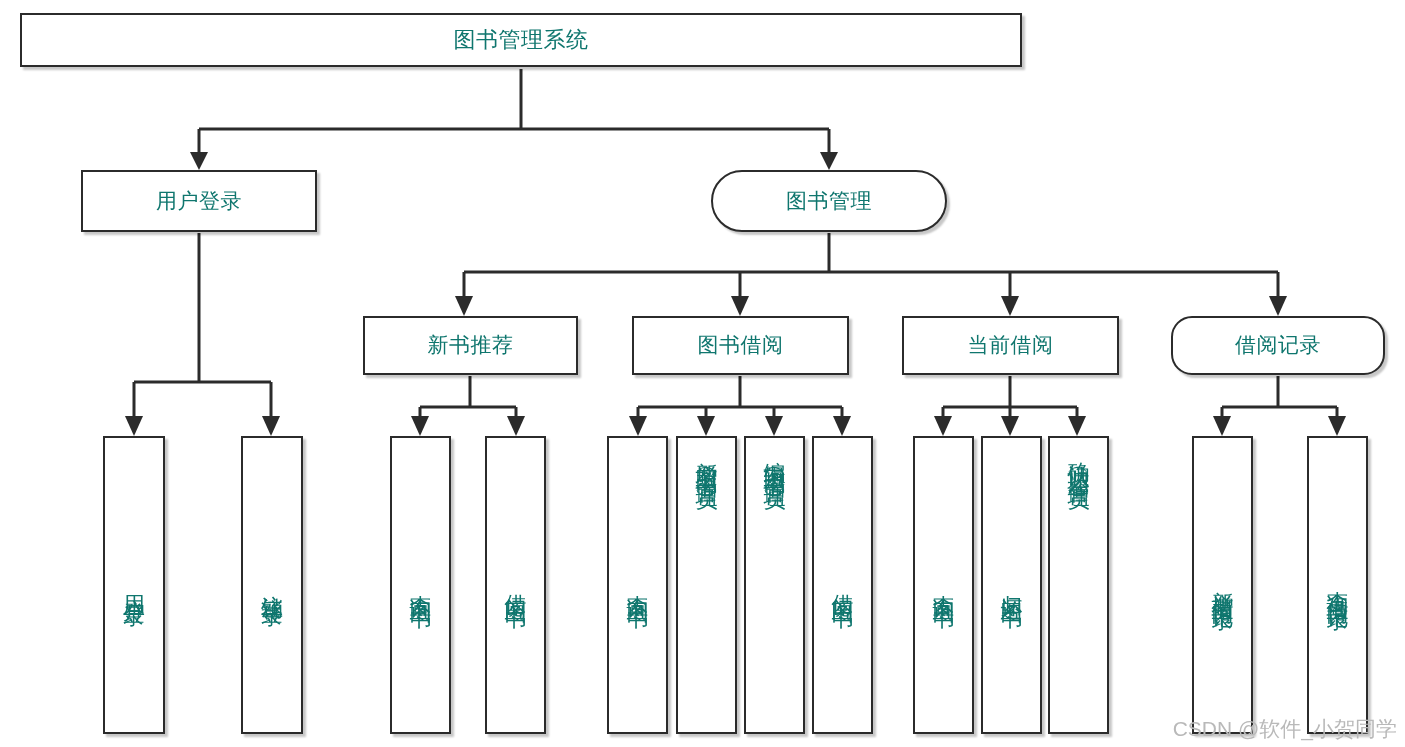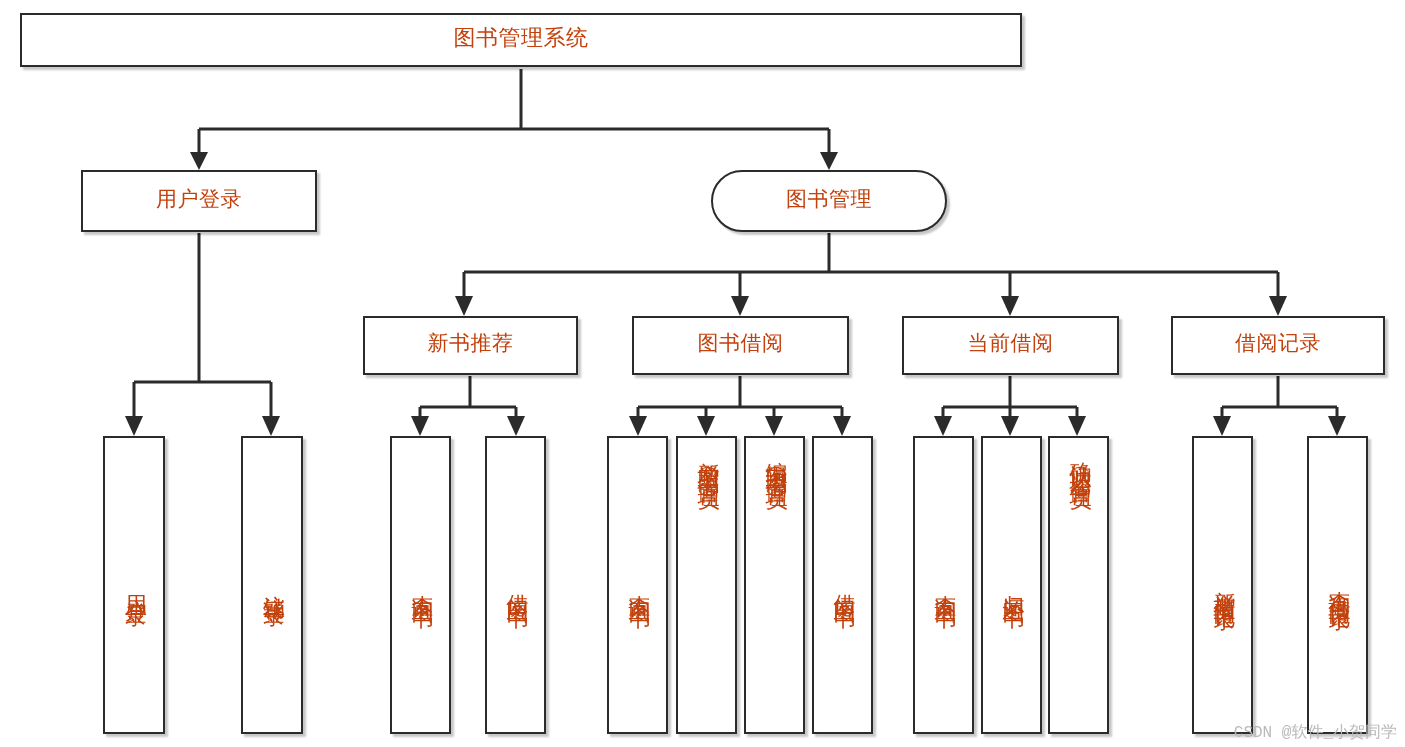--- a/index.html
+++ b/index.html
@@ -39,23 +39,22 @@
   
   .node {
     position: absolute;
     box-sizing: border-box;
     background: #ffffff;
     border: 2.5px solid #2b2b2b;
     box-shadow: 3px 3px 2px rgba(0,0,0,0.22);
     display: flex;
     align-items: center;
     justify-content: center;
-    color: #c2410c;
+    color: #0f766e;
     z-index: 2;
-    font-family: Liberation Mono, monospace;
   }
   .node .label {
     display: block;
     line-height: 1.15;
     letter-spacing: 0.5px;
   }
   
   .node.horiz .label {
     font-size: 21px;
     white-space: nowrap;
@@ -80,25 +79,25 @@
   
   .node.vert.centered {
     align-items: center;
     padding-top: 0;
   }
   
   #watermark {
     position: absolute;
     right: 8px;
     bottom: 4px;
-    font-size: 16px;
+    font-size: 21px;
     color: #b9b9b9;
     white-space: nowrap;
     z-index: 3;
-    font-family: Liberation Mono, monospace;
+    font-family: Liberation Sans, sans-serif;
     text-align: right;
   }
 </style>
 </head>
 <body>
 
 <div id="canvas">
 
   <svg id="wires" viewBox="0 0 1405 747" xmlns="http://www.w3.org/2000/svg">
 
@@ -179,21 +178,21 @@
   </div>
 
   <div class="node horiz" style="left:363px; top:316px; width:215px; height:59px;">
     <span class="label">新书推荐</span>
   </div>
 
   <div class="node horiz" style="left:902px; top:316px; width:217px; height:59px;align-items:center;">
     <span class="label">当前借阅</span>
   </div>
 
-  <div class="node horiz" style="left:1171px; top:316px; width:214px; height:59px;">
+  <div class="node horiz" style="left:1171px; top:316px; width:214px; height:59px;border-radius:21px;">
     <span class="label">借阅记录</span>
   </div>
 
   <div class="node vert centered" style="left:103px; top:436px; width:62px; height:298px;">
     <span class="label">用户登录</span>
   </div>
 
   <div class="node vert centered" style="left:241px; top:436px; width:62px; height:298px;">
     <span class="label">注销登录</span>
   </div>

